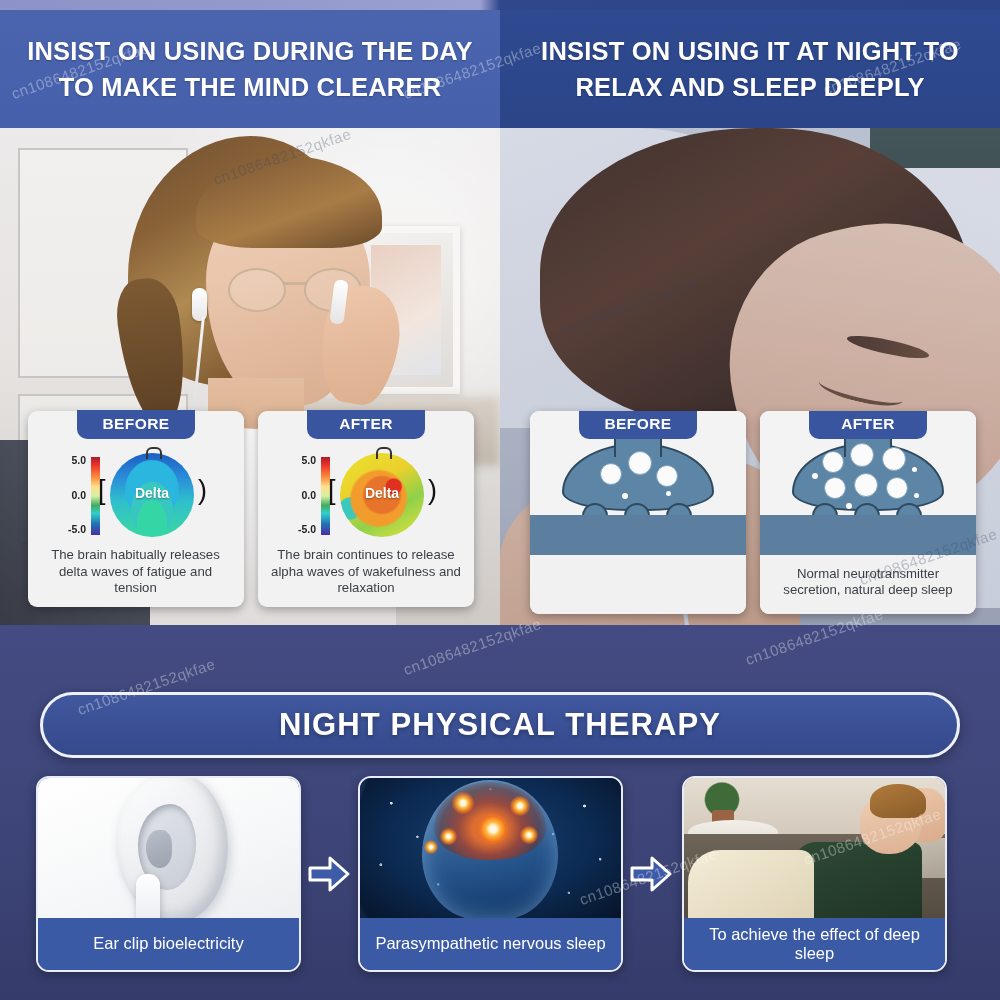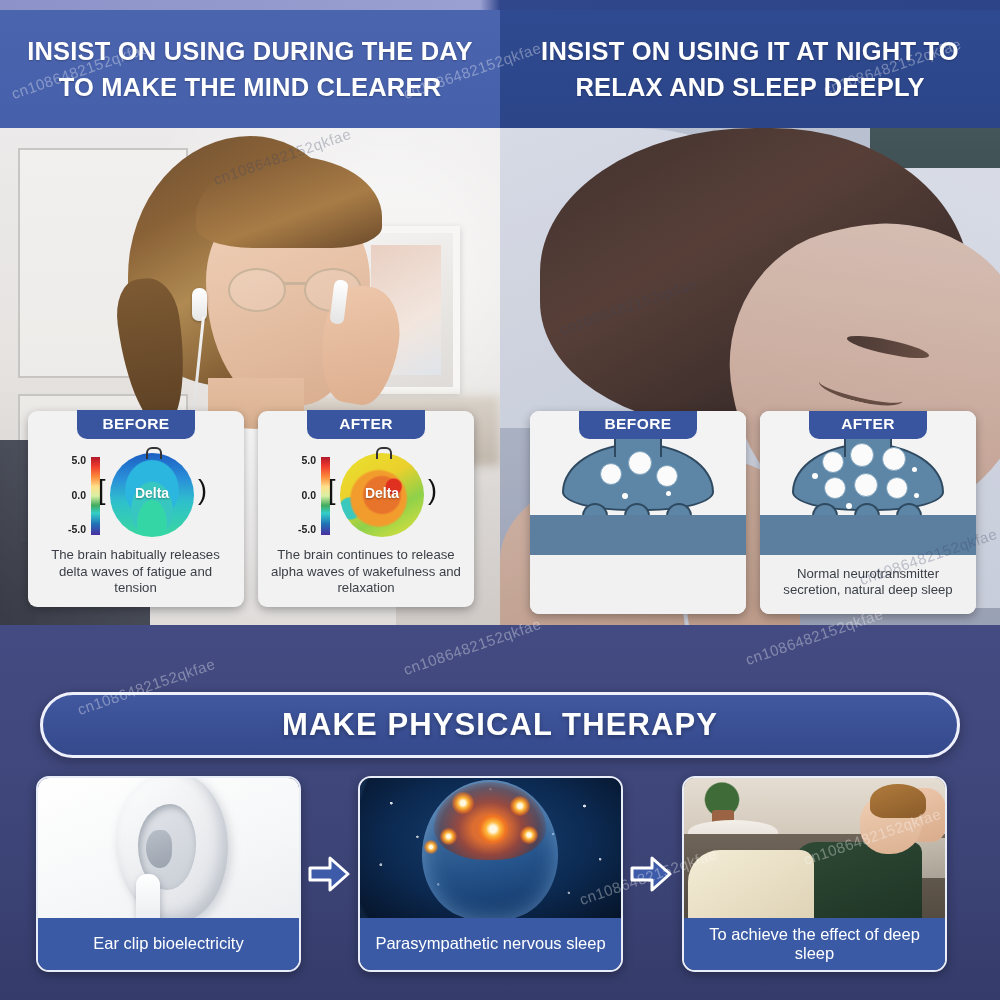--- a/index.html
+++ b/index.html
@@ -407,21 +407,21 @@
       <div class="syn-band"></div>
       <div class="syn-bottom"></div>
       <div class="ba-tab">AFTER</div>
       <div class="ba-caption" style="height:56px; display:flex; align-items:center; justify-content:center;">Normal neurotransmitter secretion, natural deep sleep</div>
     </div>
   </div>
 
   <div class="band-gap"></div>
 
   <div class="banner">
-    <span>MAKE PHYSICAL THERAPY</span>
+    <span>NIGHT PHYSICAL THERAPY</span>
   </div>
 
   <div class="bcard" id="bcard-1">
     <div class="bcard-img">
       <div class="ear-bg"></div>
       <div class="ear-shape"></div>
       <div class="ear-inner"></div>
       <div class="ear-canal"></div>
       <div class="ear-lobe-clip"></div>
     </div>

